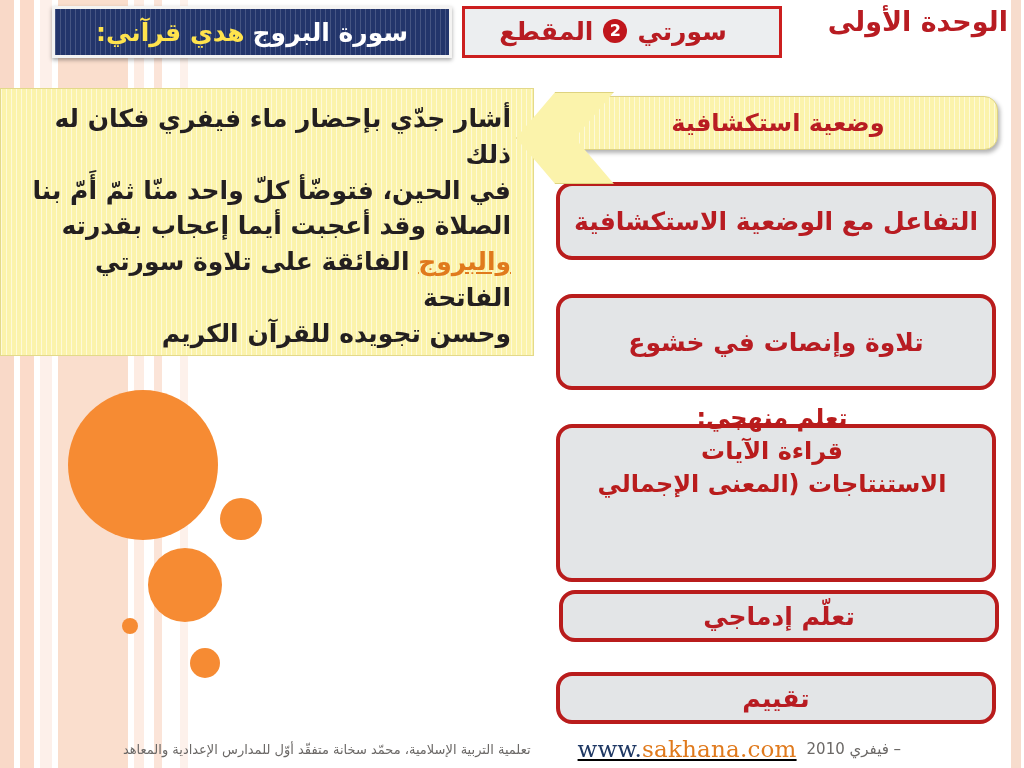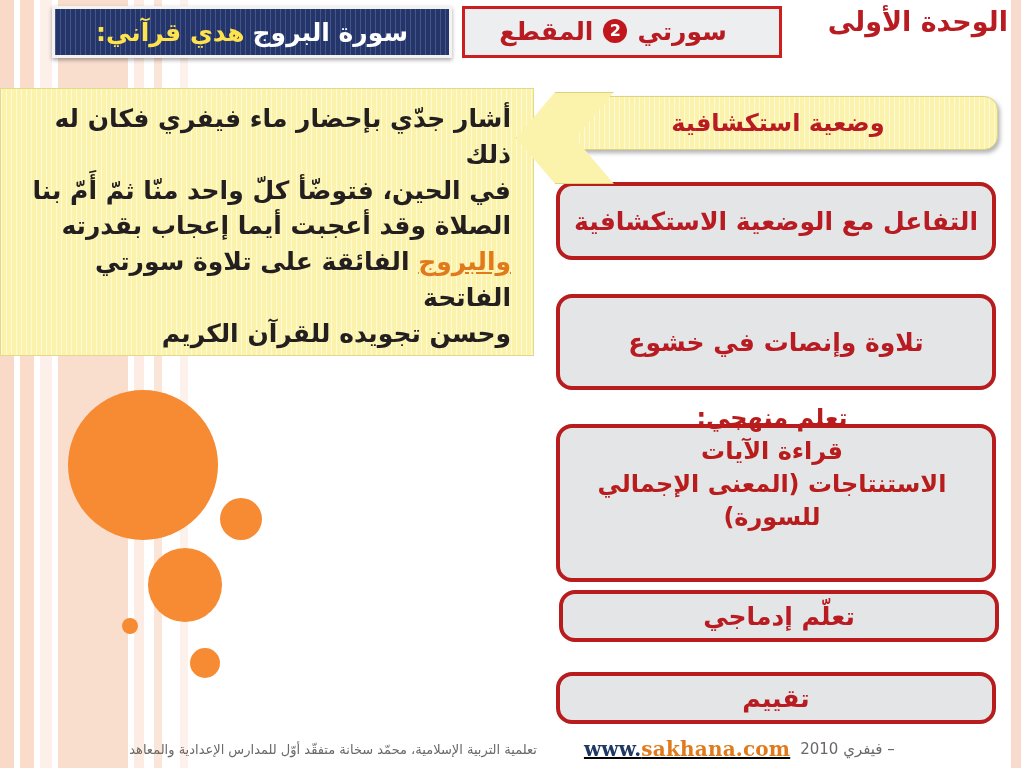--- a/index.html
+++ b/index.html
@@ -237,22 +237,22 @@
     font-size: 13px;
     z-index: 8;
     white-space: nowrap;
   }
   .footer .f-credit {
     color: #6b6866;
     font-size: 13px;
   }
   .footer .f-url {
     font-family: "DejaVu Serif", "Liberation Serif", serif;
-    font-size: 20px;
-    font-weight: bold;
+    font-size: 23px;
+    font-weight: normal;
     text-decoration: underline;
     letter-spacing: 0.2px;
     margin-left: 37px;
   }
   .footer .f-www { color: #1f3864; }
   .footer .f-dom { color: #e07a1d; }
   .footer .f-date {
     color: #6b6866;
     font-size: 15px;
   }
@@ -310,21 +310,20 @@
 
   <div class="rbox rbox-gray" style="right:28px; top:294px; width:440px; height:96px;">
     <span>تلاوة وإنصات في خشوع</span>
   </div>
 
   <div class="rbox rbox-gray rbox-overflow" style="right:28px; top:424px; width:440px; height:158px;">
     <div class="overflow-text">
       <div>تعلم منهجي:</div>
       <div>قراءة الآيات</div>
       <div>الاستنتاجات (المعنى الإجمالي</div>
-      <div>للسورة)</div>
     </div>
   </div>
 
   <div class="rbox rbox-gray" style="right:25px; top:590px; width:440px; height:52px;">
     <span>تعلّم إدماجي</span>
   </div>
 
   <div class="rbox rbox-gray" style="right:28px; top:672px; width:440px; height:52px;">
     <span>تقييم</span>
   </div>

